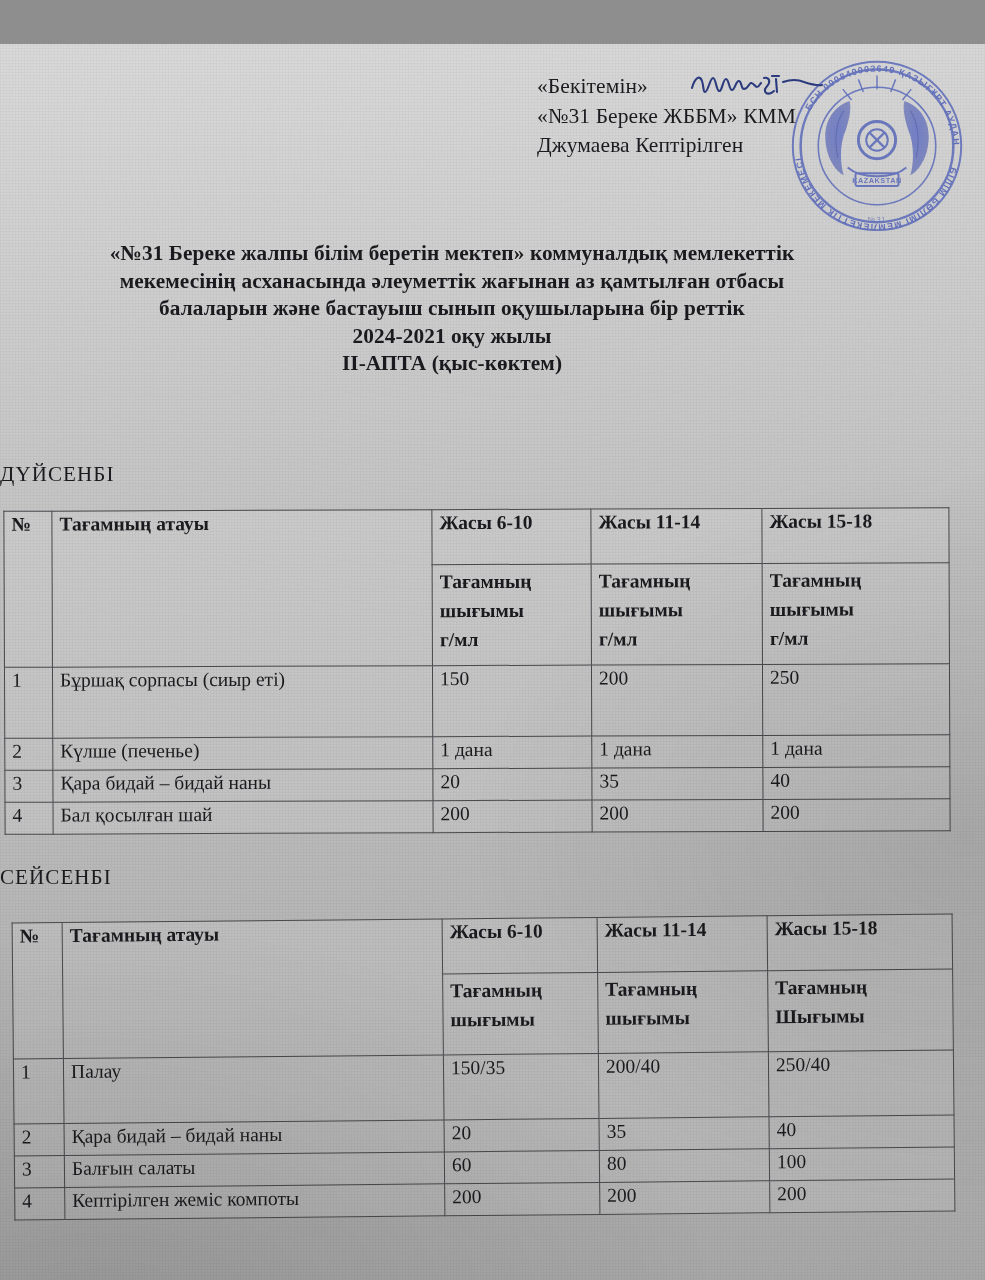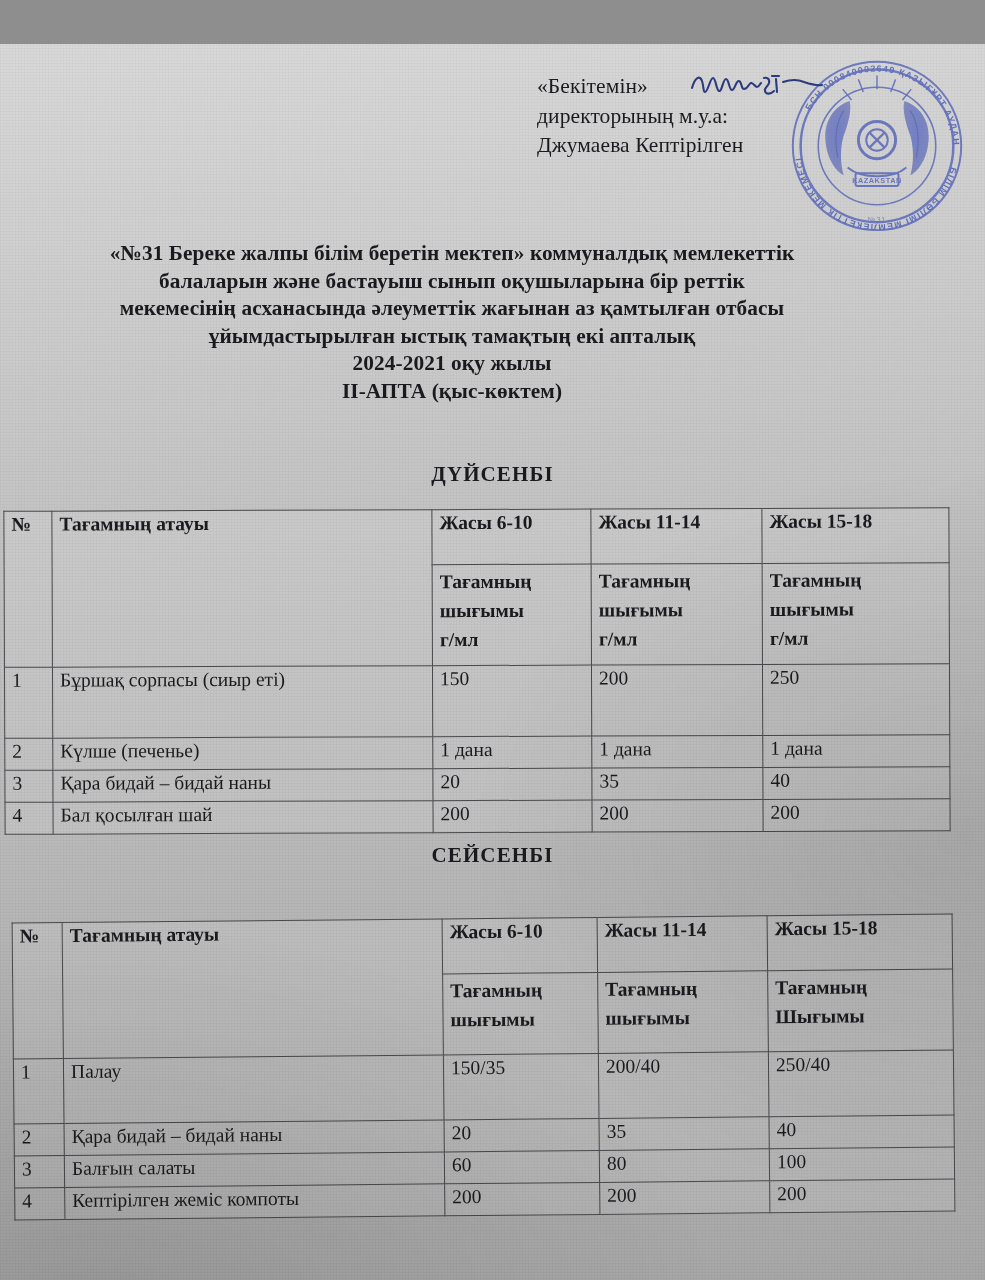--- a/index.html
+++ b/index.html
@@ -105,27 +105,27 @@
   }
   .title-block .ln { display: block; }
   .title-block .menu-word { font-size: 21.8px; letter-spacing: .6px; }
   .title-block .year { font-size: 21.3px; }
   .title-block .week { font-size: 21.3px; }
 
   
   .day-heading {
     position: absolute;
     width: 985px;
-    text-align: center;
-    font-weight: bold;
+    text-align: left;
+    font-weight: normal;
     font-size: 21px;
     letter-spacing: 1.1px;
   }
   #day-heading-1 { top: 418px; }
-  #day-heading-2 { top: 799px; }
+  #day-heading-2 { top: 821px; }
 
   
   .menu-table {
     position: absolute;
     border-collapse: collapse;
     table-layout: fixed;
     background: transparent;
     font-size: 19.5px;
   }
   .menu-table td, .menu-table th {
@@ -177,21 +177,21 @@
 
   .nobr { white-space: nowrap; }
 </style>
 </head>
 <body>
 
 <div class="page">
 
   <div class="approval">
     <div>«Бекітемін»</div>
-    <div>директорының м.у.а:</div>
+    <div>«№31 Береке ЖББМ» КММ</div>
     <div>Джумаева Кептірілген</div>
   </div>
 
   <svg class="signature" viewBox="0 0 150 42">
     <g fill="none" stroke="#2c3b7d" stroke-width="2.1" stroke-linecap="round" stroke-linejoin="round">
       <path d="M4 22 C7 11, 12 9, 14 15 C16 21, 15 26, 17 26 C20 26, 22 12, 25 12
                C28 12, 28 24, 31 25 C34 26, 35 13, 38 13 C41 13, 41 24, 44 24
                C47 24, 48 14, 51 15 C54 16, 53 23, 56 23 C60 23, 61 17, 63 17"></path>
       <path d="M63 17 C66 17, 67 21, 69 21 C71 21, 72 18, 73 17"></path>
       <path d="M76 12 C79 11, 82 13, 81 17 C80 21, 76 21, 77 25 C78 29, 83 28, 86 25"></path>
@@ -256,23 +256,22 @@
       <text x="100" y="136" text-anchor="middle" font-family="Liberation Sans, sans-serif" font-size="7.5" font-weight="bold" fill="#4a5bb5" letter-spacing=".5">KAZAKSTAN</text>
 
       <path d="M70 120 C84 132, 116 132, 130 120" stroke="#4a5bb5" stroke-width="2" fill="none"></path>
     </g>
 
     <text x="100" y="176" text-anchor="middle" font-family="Liberation Sans, sans-serif" font-size="7.5" fill="#4a5bb5" opacity=".75" letter-spacing=".8">№31</text>
   </svg>
 
   <div class="title-block">
     <span class="ln">«№31 Береке жалпы білім беретін мектеп» коммуналдық мемлекеттік</span>
+    <span class="ln">мекемесінің асханасында әлеуметтік жағынан аз қамтылған отбасы</span>
     <span class="ln">балаларын және бастауыш сынып оқушыларына бір реттік</span>
-    <span class="ln">мекемесінің асханасында әлеуметтік жағынан аз қамтылған отбасы</span>
-    <span class="ln">ұйымдастырылған ыстық тамақтың екі апталық</span>
     <span class="ln year">2024-2021 оқу жылы</span>
     <span class="ln week">II-АПТА (қыс-көктем)</span>
   </div>
 
   <div class="day-heading" id="day-heading-1">ДҮЙСЕНБІ</div>
 
   <table class="menu-table" id="table-monday">
     <colgroup>
       <col class="col-num">
         <col class="col-name">

